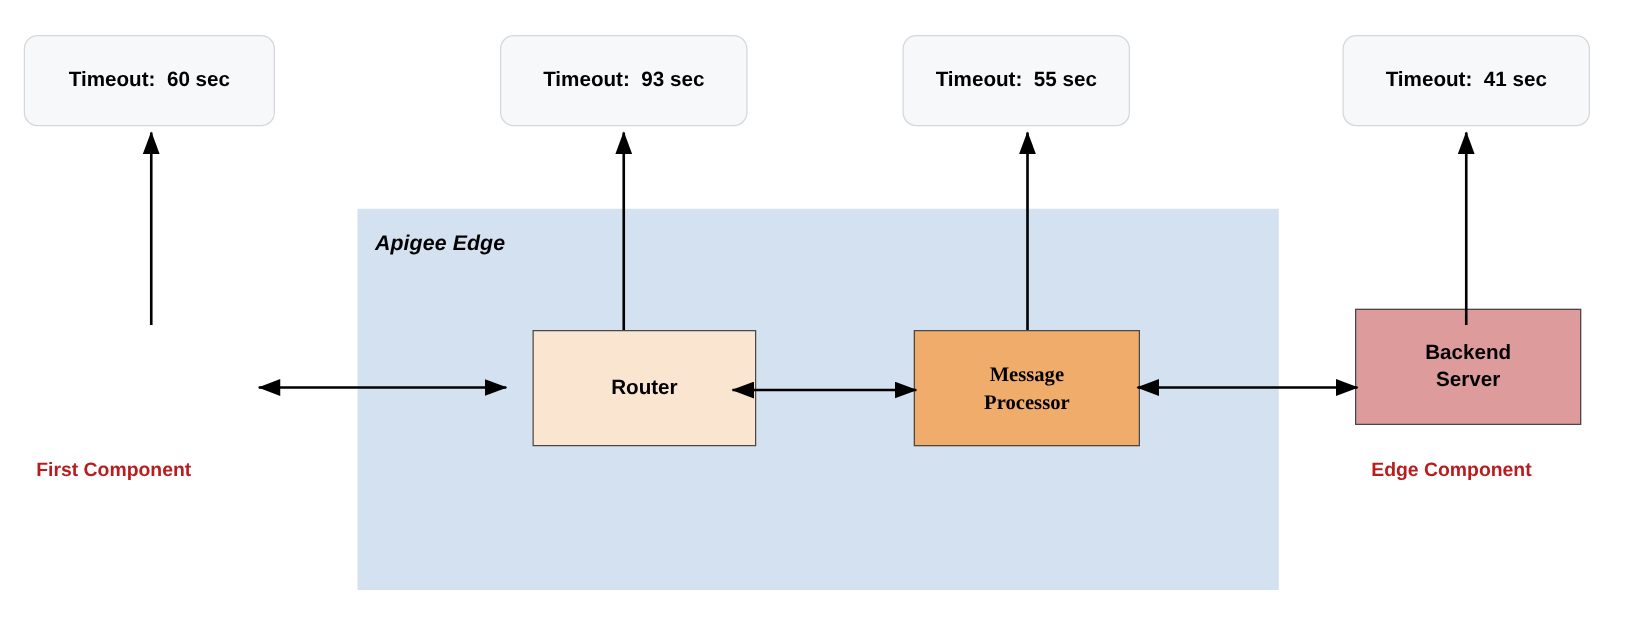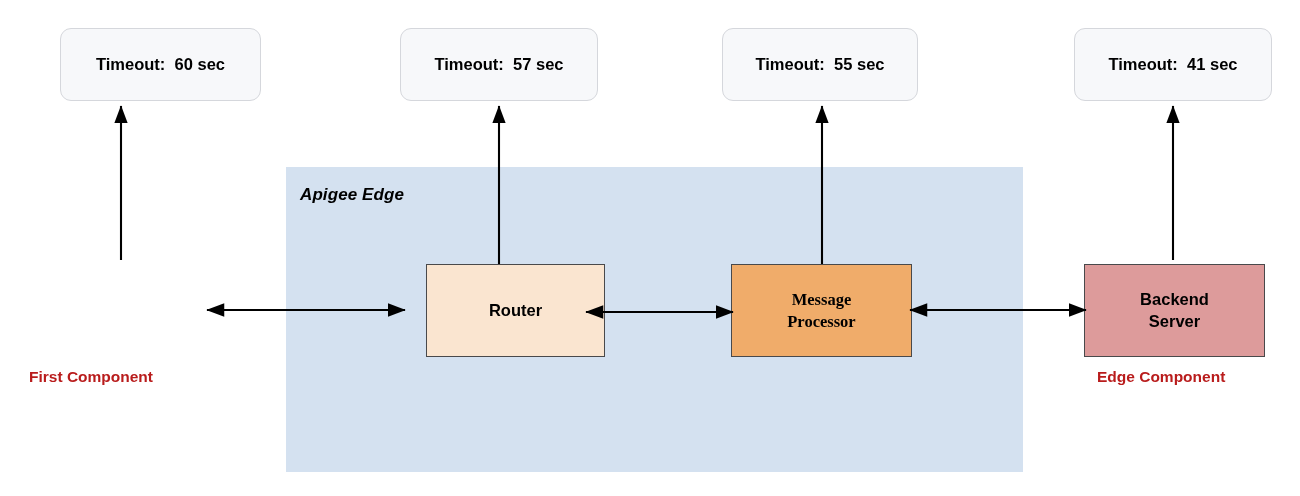--- a/index.html
+++ b/index.html
@@ -89,35 +89,35 @@
   }
 </style>
 </head>
 <body>
 
 <div id="canvas">
 
   <div class="edge-region"></div>
   <div class="edge-label">Apigee Edge</div>
 
-  <div class="timeout-box" style="left:19px; top:28px; width:201px; height:73px;margin-left:41px;">Timeout:  60 sec</div>
+  <div class="timeout-box" style="left:19px; top:28px; width:201px; height:73px;">Timeout:  60 sec</div>
 
-  <div class="timeout-box" style="left:400px; top:28px; width:198px; height:73px;">Timeout:  57 sec</div>
+  <div class="timeout-box" style="left:400px; top:28px; width:198px; height:73px;">Timeout:  93 sec</div>
 
-  <div class="timeout-box" style="left:722px; top:28px; width:196px; height:73px;">Timeout:  55 sec</div>
+  <div class="timeout-box" style="left:722px; top:28px; width:182px; height:73px;">Timeout:  55 sec</div>
 
   <div class="timeout-box" style="left:1074px; top:28px; width:198px; height:73px;">Timeout:  41 sec</div>
 
 
   <div class="comp-box" style="left:404px; top:264px; width:179px; height:93px; background:#fae5d0;margin-left:22px;">Router</div>
 
   <div class="comp-box" style="left:731px; top:264px; width:181px; height:93px; background:#f0ac6a; white-space:pre-line;font-family:Liberation Serif, serif;">Message
 Processor</div>
 
-  <div class="comp-box" style="left:1084px; top:264px; width:181px; height:93px; background:#dd9b9b; white-space:pre-line;">Backend
+  <div class="comp-box" style="left:1084px; top:247px; width:181px; height:93px; background:#dd9b9b; white-space:pre-line;">Backend
 Server</div>
 
   <div class="caption" style="left:29px; top:368px;">First Component</div>
 
   <div class="caption" style="left:1097px; top:368px;">Edge Component</div>
 
   <svg class="connectors" viewBox="0 0 1300 496" xmlns="http://www.w3.org/2000/svg">
     <defs>
       <marker id="arrowEnd" markerWidth="9" markerHeight="9" refX="8.2" refY="3.2" orient="auto" markerUnits="strokeWidth">
         <path d="M0,0 L8.6,3.2 L0,6.4 z" fill="#000000"></path>

